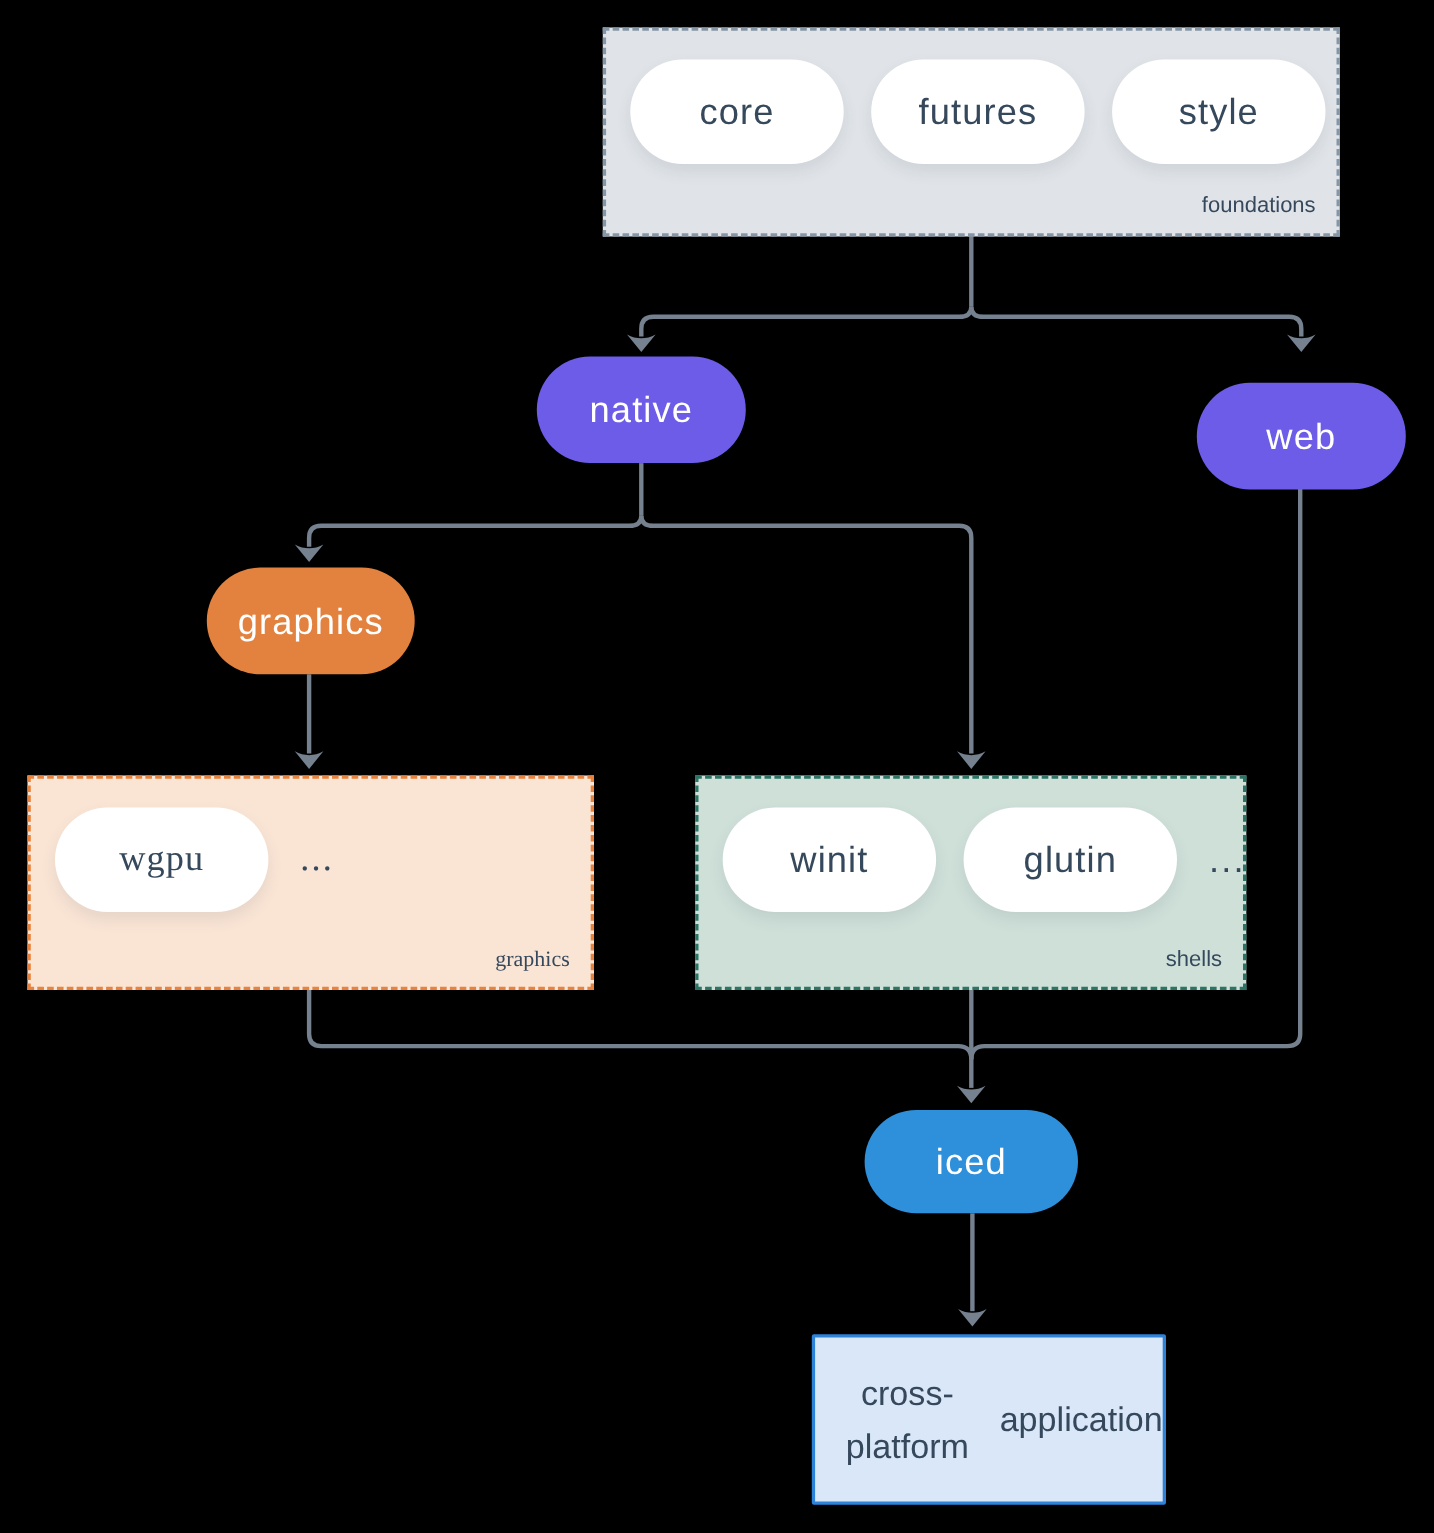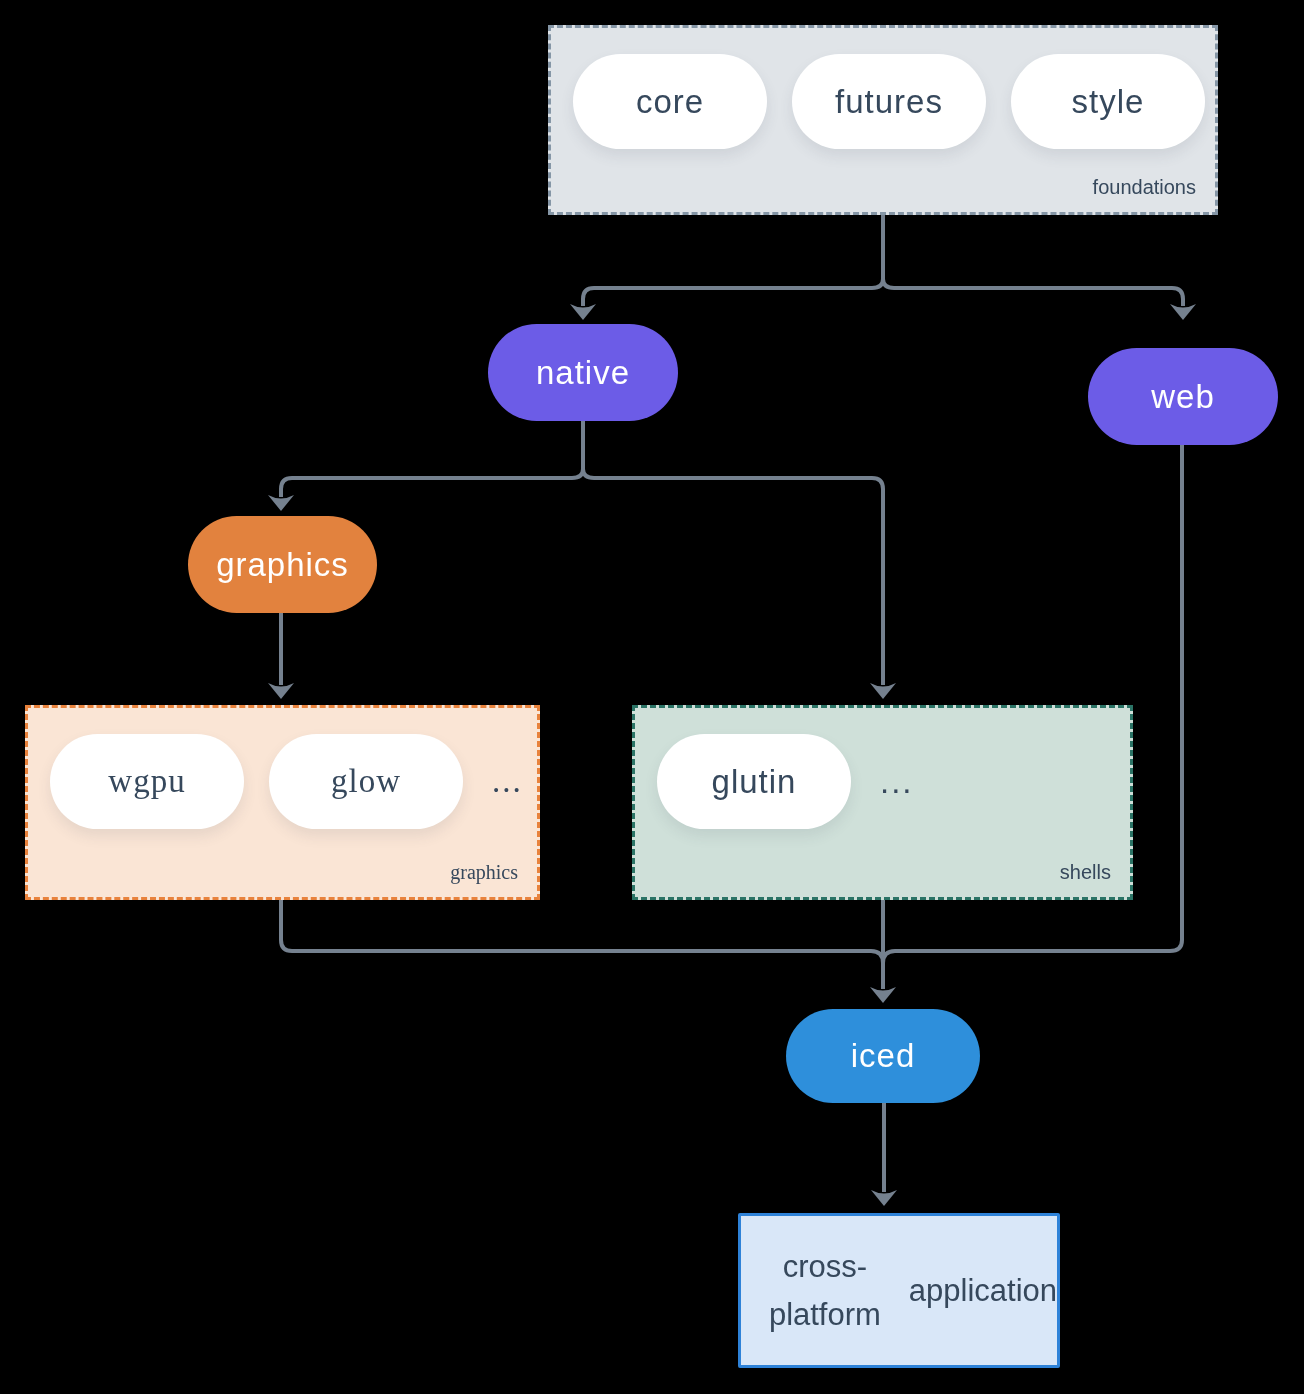--- a/index.html
+++ b/index.html
@@ -164,28 +164,28 @@
     <div class="group-label">foundations</div>
   </div>
 
   <div class="node node-native">native</div>
   <div class="node node-web">web</div>
   <div class="node node-graphics">graphics</div>
 
   <div class="group group-renderers">
     <div class="pill-row">
       <div class="pill pill-white">wgpu</div>
-      <div class="pill pill-white">glow</div>
       <div class="ellipsis">...</div>
     </div>
     <div class="group-label">graphics</div>
   </div>
 
   <div class="group group-shells">
     <div class="pill-row">
+      <div class="pill pill-white">winit</div>
       <div class="pill pill-white">glutin</div>
       <div class="ellipsis">...</div>
     </div>
     <div class="group-label">shells</div>
   </div>
 
   <div class="node node-iced">iced</div>
 
   <div class="app-box">
     <div>cross-platform</div>

